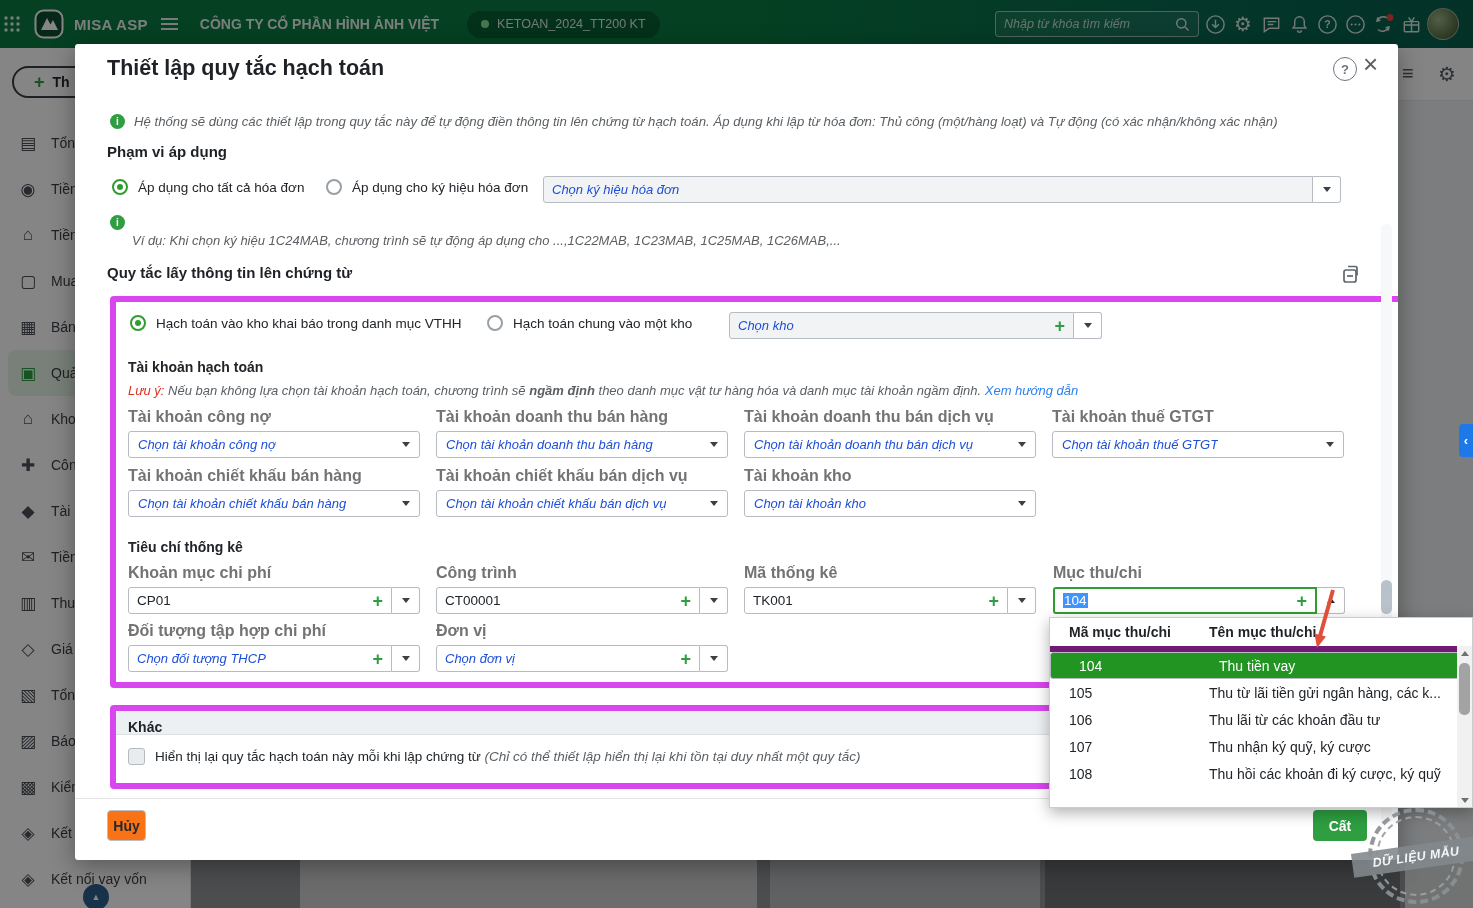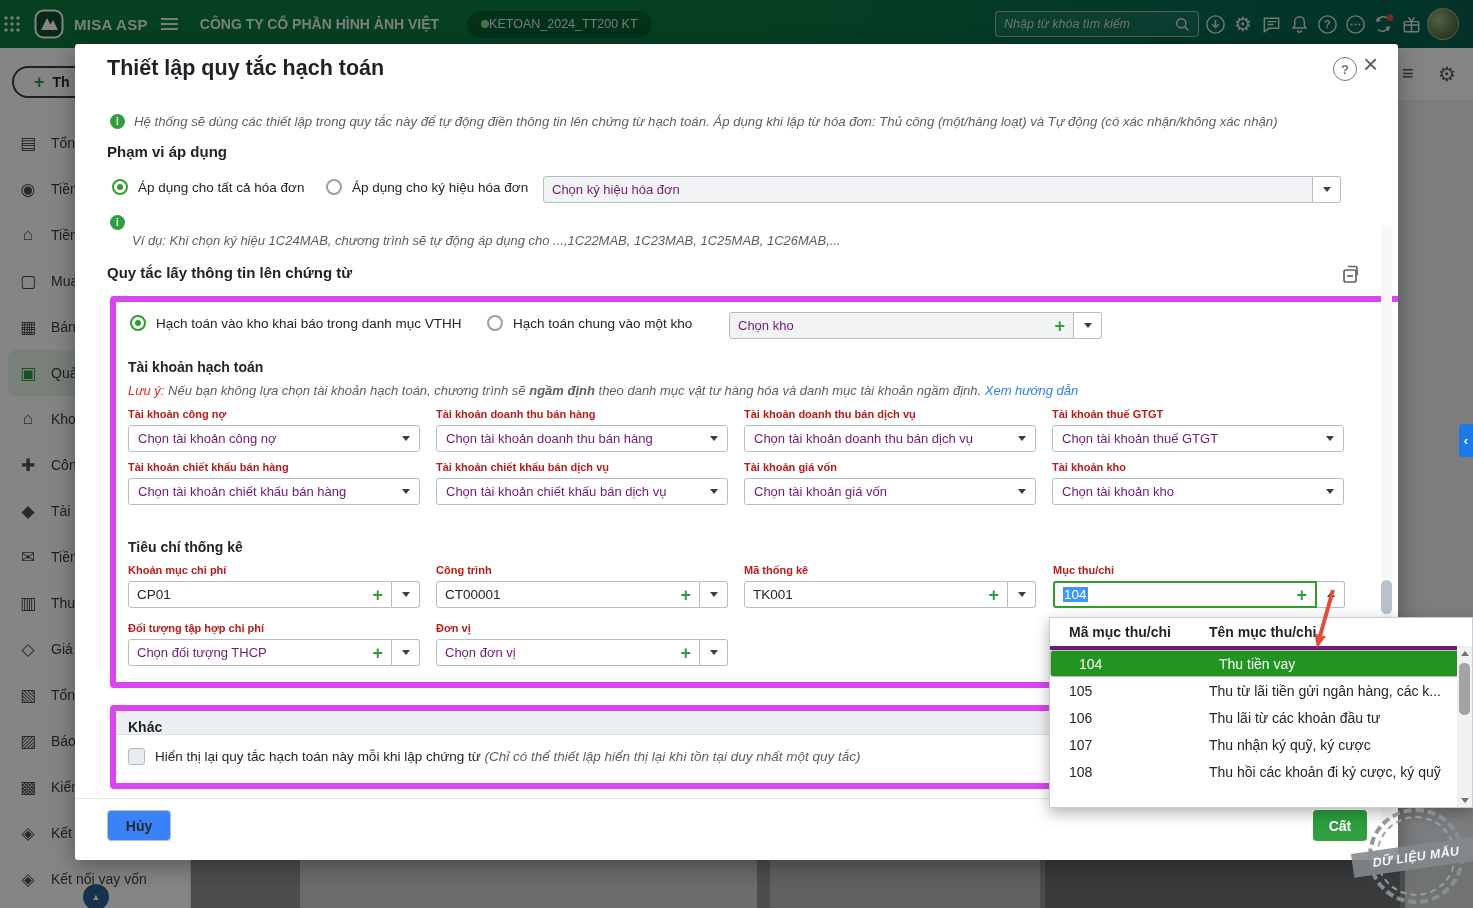--- a/index.html
+++ b/index.html
@@ -5,21 +5,21 @@
   html,body{margin:0;padding:0;background:#222;}
   #screen{position:relative;width:1473px;height:908px;overflow:hidden;
     font-family:"Liberation Sans","DejaVu Sans",sans-serif;background:#eef0f2;}
   
   .topbar{position:absolute;left:0;top:0;width:100%;height:48px;z-index:1;
     background:linear-gradient(90deg,#0a7c41 0%,#0a7c41 50%,#086b50 78%,#075f4e 100%);
     display:flex;align-items:center;color:#eaf3ee;}
   .tb-left{display:flex;align-items:center;gap:10px;}
   .brand{font-weight:bold;font-size:15px;letter-spacing:.3px;}
   .company{font-weight:bold;font-size:14px;margin-left:8px;white-space:nowrap;}
-  .badge{margin-left:18px;height:27px;display:flex;align-items:center;gap:0;
+  .badge{margin-left:18px;height:27px;display:flex;align-items:center;gap:8px;
     background:rgba(0,0,0,.24);border-radius:14px;padding:0 14px;font-size:12.5px;color:#dcebe2;}
   .badge .dot{width:8px;height:8px;border-radius:50%;background:#8be09a;}
   .tb-right{margin-left:auto;display:flex;align-items:center;gap:4px;padding-right:14px;}
   .search{width:186px;height:24px;border:1px solid rgba(255,255,255,.55);border-radius:4px;
     background:rgba(255,255,255,.07);display:flex;align-items:center;padding:0 8px;gap:6px;}
   .search .ph{font-style:italic;font-size:12.5px;color:rgba(255,255,255,.75);flex:1;white-space:nowrap;}
   .hic{width:24px;height:24px;display:flex;align-items:center;justify-content:center;position:relative;}
   .hic svg{display:block;}
   .avatar{width:30px;height:30px;border-radius:50%;
     background:radial-gradient(circle at 35% 35%,#9db586,#51663f 75%);border:1px solid rgba(255,255,255,.4);}
@@ -65,54 +65,54 @@
   .radio.on{border-color:#2f9e2f;}
   .radio.on::after{content:"";position:absolute;left:3px;top:3px;width:6px;height:6px;border-radius:50%;background:#2f9e2f;}
   .ropt{position:absolute;display:flex;align-items:center;gap:10px;font-size:13.5px;}
   .combo{display:flex;height:27px;box-sizing:border-box;}
   .combo .main{flex:1;border:1px solid #b6bcc2;border-radius:3px 0 0 3px;display:flex;align-items:center;
     padding:0 8px;box-sizing:border-box;background:#fff;min-width:0;}
   .combo .main.dis{background:#f2f3f4;}
   .combo .main.open{border:2px solid #2f9e2f;}
   .combo .arr{width:28px;border:1px solid #b6bcc2;border-left:none;display:flex;align-items:center;
     justify-content:center;background:#fff;box-sizing:border-box;border-radius:0 3px 3px 0;}
-  .ph{color:#701a75;font-size:13px;white-space:nowrap;overflow:hidden;}
+  .ph{font-style:italic;color:#1d4ed8;font-size:13px;white-space:nowrap;overflow:hidden;}
   .val{font-size:13.5px;color:#212529;}
   .hl{background:#3f94ff;color:#fff;padding:0 1px;}
   .plus{color:#2e9e41;font-weight:bold;font-size:18px;margin-left:auto;padding-left:6px;line-height:1;}
   .caret{width:0;height:0;border-left:4.5px solid transparent;border-right:4.5px solid transparent;
     border-top:5px solid #3a4046;margin-left:auto;flex:none;}
   .combo .arr .caret,.combo .arr .caret-up{margin-left:0;}
   .caret-up{width:0;height:0;border-left:4.5px solid transparent;border-right:4.5px solid transparent;
     border-bottom:5px solid #1e2226;flex:none;}
   .note-line{position:absolute;white-space:nowrap;font-style:italic;font-size:13px;color:#5a5f63;}
   .panel{position:absolute;left:35px;width:1416px;border:6px solid #d946ef;border-radius:4px;background:#fff;box-sizing:border-box;}
-  .lbl{font-weight:bold;font-size:11px;color:#b91c1c;margin-bottom:5px;white-space:nowrap;}
+  .lbl{font-weight:bold;font-size:16px;color:#737373;margin-bottom:5px;white-space:nowrap;}
   .sel{height:27px;border:1px solid #b6bcc2;border-radius:3px;display:flex;align-items:center;
     padding:0 9px;box-sizing:border-box;background:#fff;}
   .acc-grid{position:absolute;left:12px;top:106px;display:grid;grid-template-columns:repeat(4,292px);
     column-gap:16px;row-gap:9px;}
   .fld{position:absolute;width:292px;}
   .red{color:#e0301e;}
   .blue-link{color:#2f80ed;}
   .p2-head{height:23px;background:#edf0f2;border-bottom:1px solid #dde0e3;overflow:hidden;border-radius:4px 4px 0 0;}
   .p2-head span{display:block;padding-left:12px;font-weight:bold;font-size:14px;line-height:32px;color:#1e2226;}
   .chkrow{position:absolute;left:12px;top:37px;display:flex;align-items:center;gap:10px;font-size:13.5px;white-space:nowrap;}
   .chk{width:17px;height:17px;border:1px solid #b4bac0;border-radius:3px;background:#e9ecef;box-sizing:border-box;flex:none;}
   .btn{position:absolute;height:31px;border-radius:4px;display:flex;align-items:center;justify-content:center;
     font-weight:bold;font-size:14px;box-sizing:border-box;}
-  .btn.ghost{width:64px;border:1px solid #b9bfc4;background:#3b82f6;color:#24292e;}
+  .btn.ghost{width:39px;border:1px solid #b9bfc4;background:#f97316;color:#24292e;}
   .btn.green{width:54px;background:#2e9e41;color:#fff;}
   .m-divider{position:absolute;left:0;top:754px;width:1323px;border-top:1px solid #e2e4e6;}
   .m-scroll{position:absolute;left:1306px;top:180px;width:11px;height:600px;background:#f7f8f9;border-radius:6px;}
   .m-thumb{position:absolute;left:1306px;top:536px;width:11px;height:34px;background:#b9c2cb;border-radius:6px;}
   
   .popup{position:absolute;left:1049px;top:617px;width:424px;height:191px;background:#fff;z-index:30;
     border:1px solid #c8cdd2;box-sizing:border-box;box-shadow:0 5px 14px rgba(0,0,0,.3);}
-  .p-head{display:flex;height:28px;align-items:center;border-bottom:4px solid #701a75;font-weight:bold;font-size:14px;color:#1e2226;}
+  .p-head{display:flex;height:28px;align-items:center;border-bottom:6px solid #701a75;font-weight:bold;font-size:14px;color:#1e2226;}
   .p-c1{width:140px;padding-left:19px;flex:none;}
   .prow{display:flex;height:27px;align-items:center;font-size:14px;color:#212529;}
   .prow.sel{background:#219421;color:#fff;}
   .p-scroll{position:absolute;right:0;top:28px;bottom:0;width:15px;background:#f1f1f1;}
   .p-sb-arrow{position:absolute;left:0;width:15px;height:14px;display:flex;align-items:center;justify-content:center;}
   .p-sb-thumb{position:absolute;left:2px;top:17px;width:11px;height:52px;background:#a3a3a3;border-radius:5px;}
   .tri-up{width:0;height:0;border-left:4px solid transparent;border-right:4px solid transparent;border-bottom:5px solid #707070;}
   .tri-dn{width:0;height:0;border-left:4px solid transparent;border-right:4px solid transparent;border-top:5px solid #707070;}
   
   .red-arrow{position:absolute;left:1300px;top:584px;z-index:35;}
@@ -448,27 +448,20 @@
           </div>
 
           <div class="fcell">
             <div class="lbl">Tài khoản chiết khấu bán dịch vụ</div>
             <div class="sel">
               <span class="ph">Chọn tài khoản chiết khấu bán dịch vụ</span>
               <span class="caret"></span>
             </div>
           </div>
 
-          <div class="fcell">
-            <div class="lbl">Tài khoản giá vốn</div>
-            <div class="sel">
-              <span class="ph">Chọn tài khoản giá vốn</span>
-              <span class="caret"></span>
-            </div>
-          </div>
 
           <div class="fcell">
             <div class="lbl">Tài khoản kho</div>
             <div class="sel">
               <span class="ph">Chọn tài khoản kho</span>
               <span class="caret"></span>
             </div>
           </div>
 
       </div>

